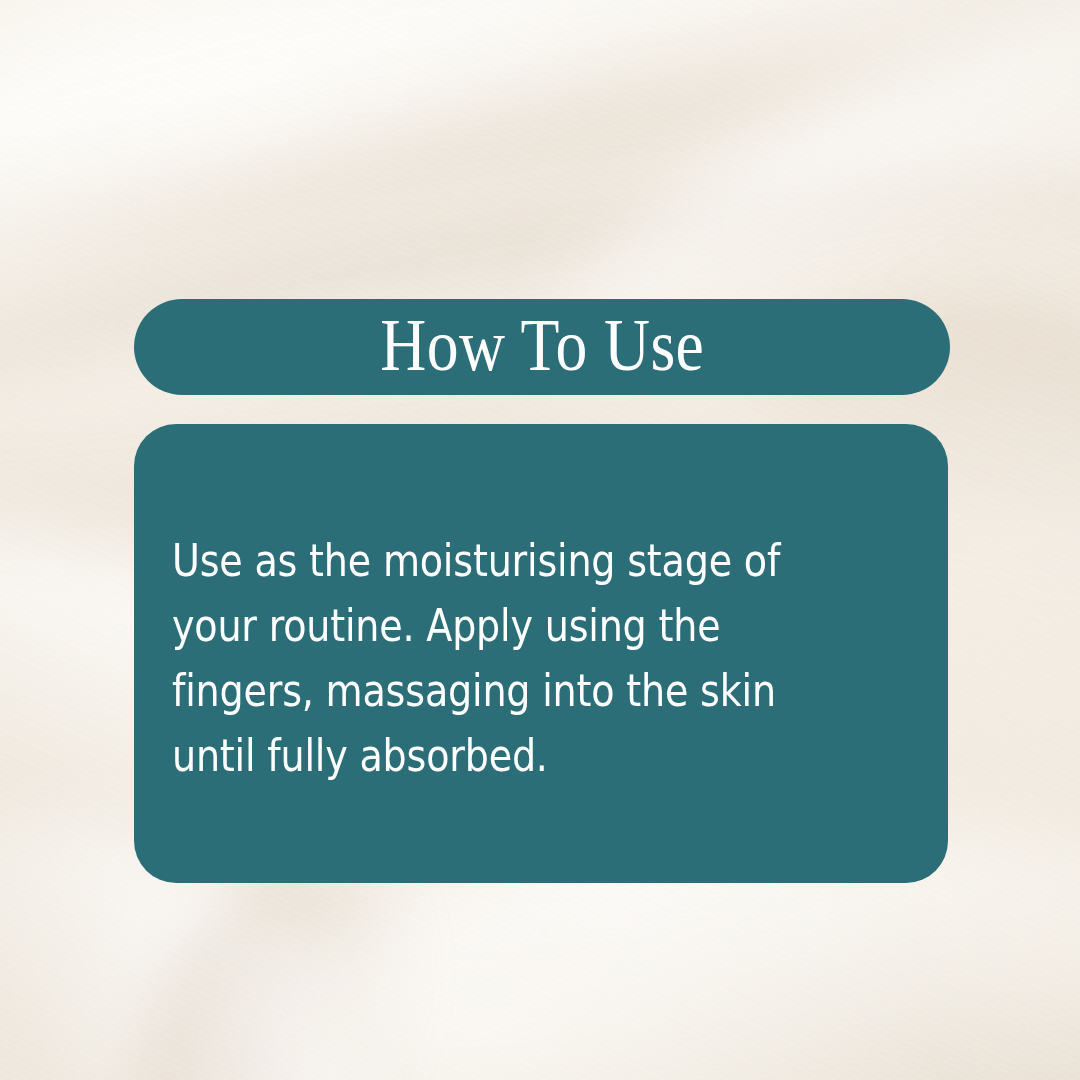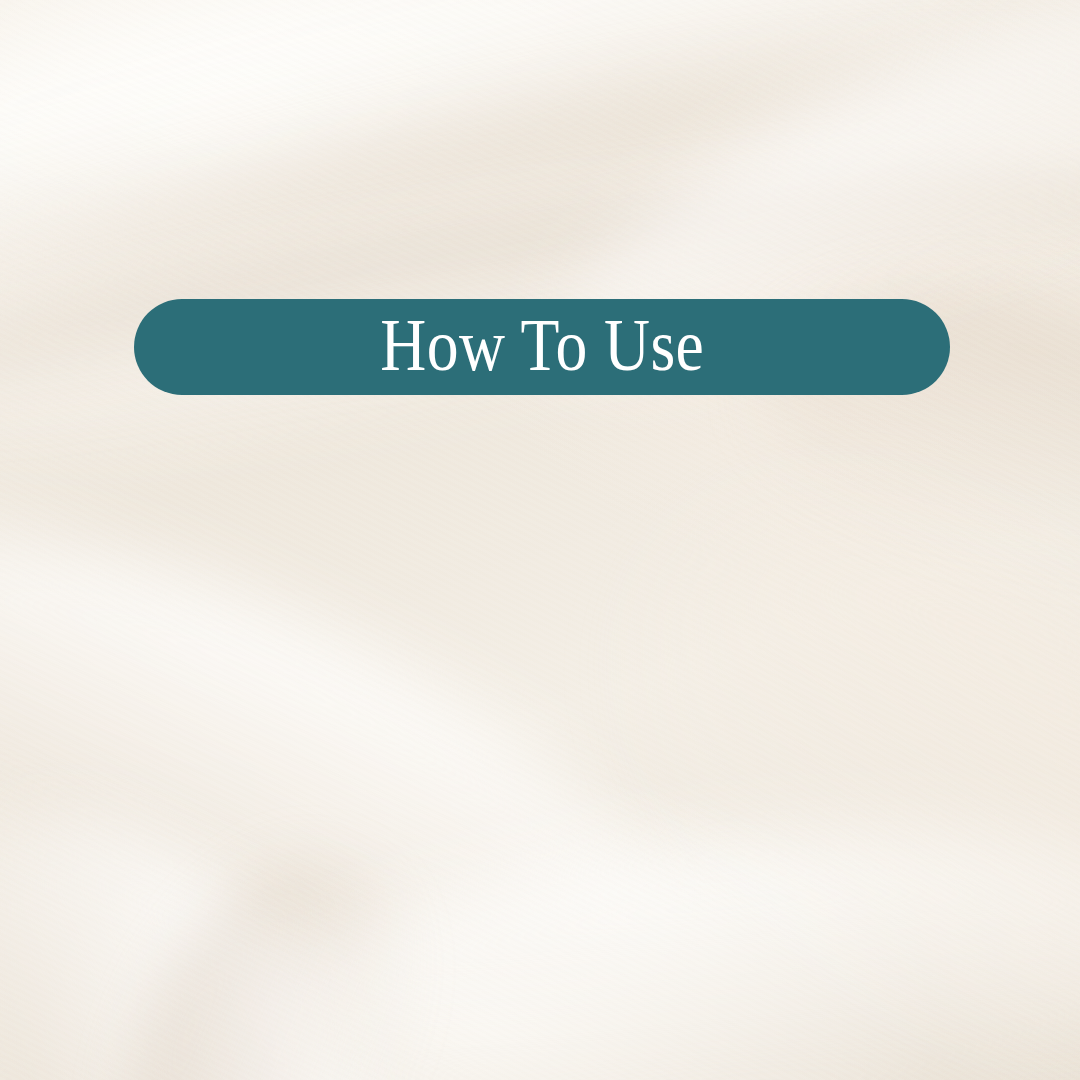--- a/index.html
+++ b/index.html
@@ -178,14 +178,17 @@
   <div class="swirl swirl-g"></div>
   <div class="swirl swirl-h"></div>
   <div class="swirl swirl-i"></div>
   <div class="swirl swirl-j"></div>
   <div class="grain"></div>
 
   <div id="title-pill">
     <span id="title-text">How To Use</span>
   </div>
 
+  <div id="body-card">
+    <p id="body-text">Use as the moisturising stage of your routine. Apply using the fingers, massaging into the skin until fully absorbed.</p>
+  </div>
 
 </div>
 
 </body></html>

